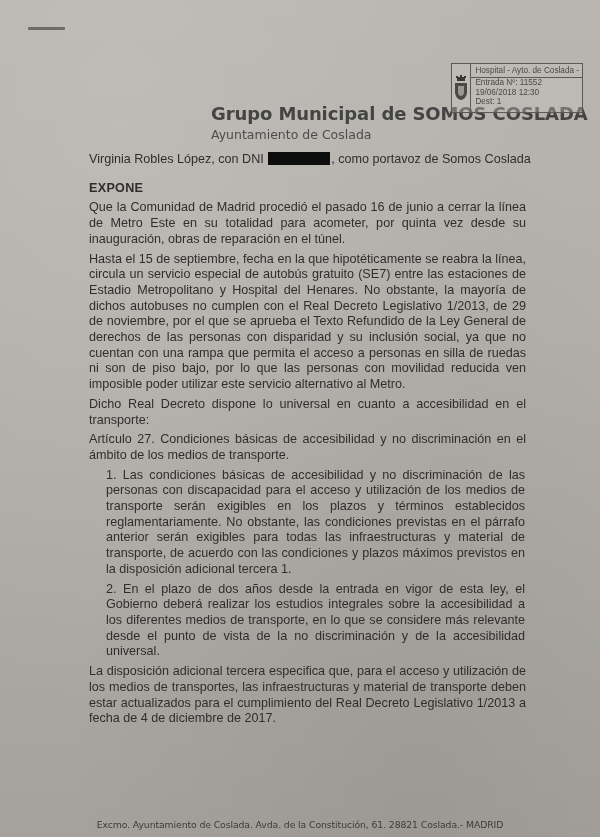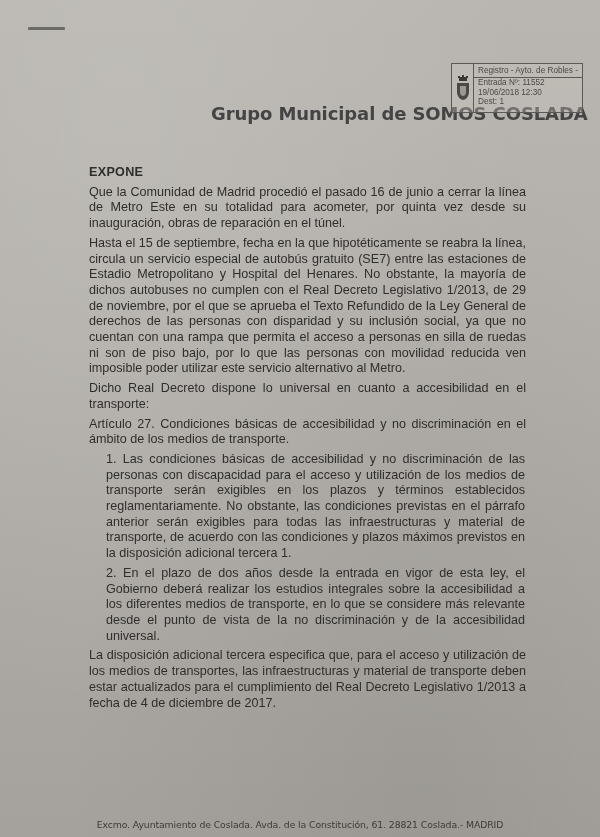--- a/index.html
+++ b/index.html
@@ -73,42 +73,44 @@
 </head>
 <body>
 
 <div class="page">
 
   <div class="dash"></div>
 
 
   <div class="org">
     <div class="org-title">Grupo Municipal de SOMOS COSLADA</div>
+    <div class="org-sub">Ayuntamiento de Coslada</div>
   </div>
 
   <div class="stamp">
     <div class="stamp-crest">
       <svg width="14" height="26" viewBox="0 0 14 26">
         <rect x="3" y="2" width="8" height="4" fill="#3a3937"></rect>
         <rect x="2" y="1" width="2" height="2" fill="#3a3937"></rect>
         <rect x="6" y="0" width="2" height="2" fill="#3a3937"></rect>
         <rect x="10" y="1" width="2" height="2" fill="#3a3937"></rect>
         <path d="M1 8 H13 V17 C13 22 9 25 7 25 C5 25 1 22 1 17 Z" fill="#4a4946"></path>
         <path d="M4 11 H10 V17 C10 20 8 21 7 21 C6 21 4 20 4 17 Z" fill="#9a9893"></path>
       </svg>
     </div>
     <div class="stamp-body">
-      <div class="stamp-head">Registro - Ayto. de Robles -</div>
+      <div class="stamp-head">Hospital - Ayto. de Coslada -</div>
       <div class="stamp-line">Entrada Nº: 11552</div>
       <div class="stamp-line">19/06/2018 12:30</div>
       <div class="stamp-line">Dest: 1</div>
     </div>
   </div>
 
   <div class="content">
+    <div class="intro"><span>Virginia Robles López, con DNI</span> <span class="redact"></span><span>, como portavoz de Somos Coslada</span></div>
 
     <div class="expone">EXPONE</div>
 
     <p class="p mt2">Que la Comunidad de Madrid procedió el pasado 16 de junio a cerrar la línea de Metro Este en su totalidad para acometer, por quinta vez desde su inauguración, obras de reparación en el túnel.</p>
     <p class="p mt2">Hasta el 15 de septiembre, fecha en la que hipotéticamente se reabra la línea, circula un servicio especial de autobús gratuito (SE7) entre las estaciones de Estadio Metropolitano y Hospital del Henares. No obstante, la mayoría de dichos autobuses no cumplen con el Real Decreto Legislativo 1/2013, de 29 de noviembre, por el que se aprueba el Texto Refundido de la Ley General de derechos de las personas con disparidad y su inclusión social, ya que no cuentan con una rampa que permita el acceso a personas en silla de ruedas ni son de piso bajo, por lo que las personas con movilidad reducida ven imposible poder utilizar este servicio alternativo al Metro.</p>
     <p class="p mt2">Dicho Real Decreto dispone lo universal en cuanto a accesibilidad en el transporte:</p>
     <p class="p mt2">Artículo 27. Condiciones básicas de accesibilidad y no discriminación en el ámbito de los medios de transporte.</p>
 
     <p class="p indent mt2">1. Las condiciones básicas de accesibilidad y no discriminación de las personas con discapacidad para el acceso y utilización de los medios de transporte serán exigibles en los plazos y términos establecidos reglamentariamente. No obstante, las condiciones previstas en el párrafo anterior serán exigibles para todas las infraestructuras y material de transporte, de acuerdo con las condiciones y plazos máximos previstos en la disposición adicional tercera 1.</p>
     <p class="p indent mt2">2. En el plazo de dos años desde la entrada en vigor de esta ley, el Gobierno deberá realizar los estudios integrales sobre la accesibilidad a los diferentes medios de transporte, en lo que se considere más relevante desde el punto de vista de la no discriminación y de la accesibilidad universal.</p>

